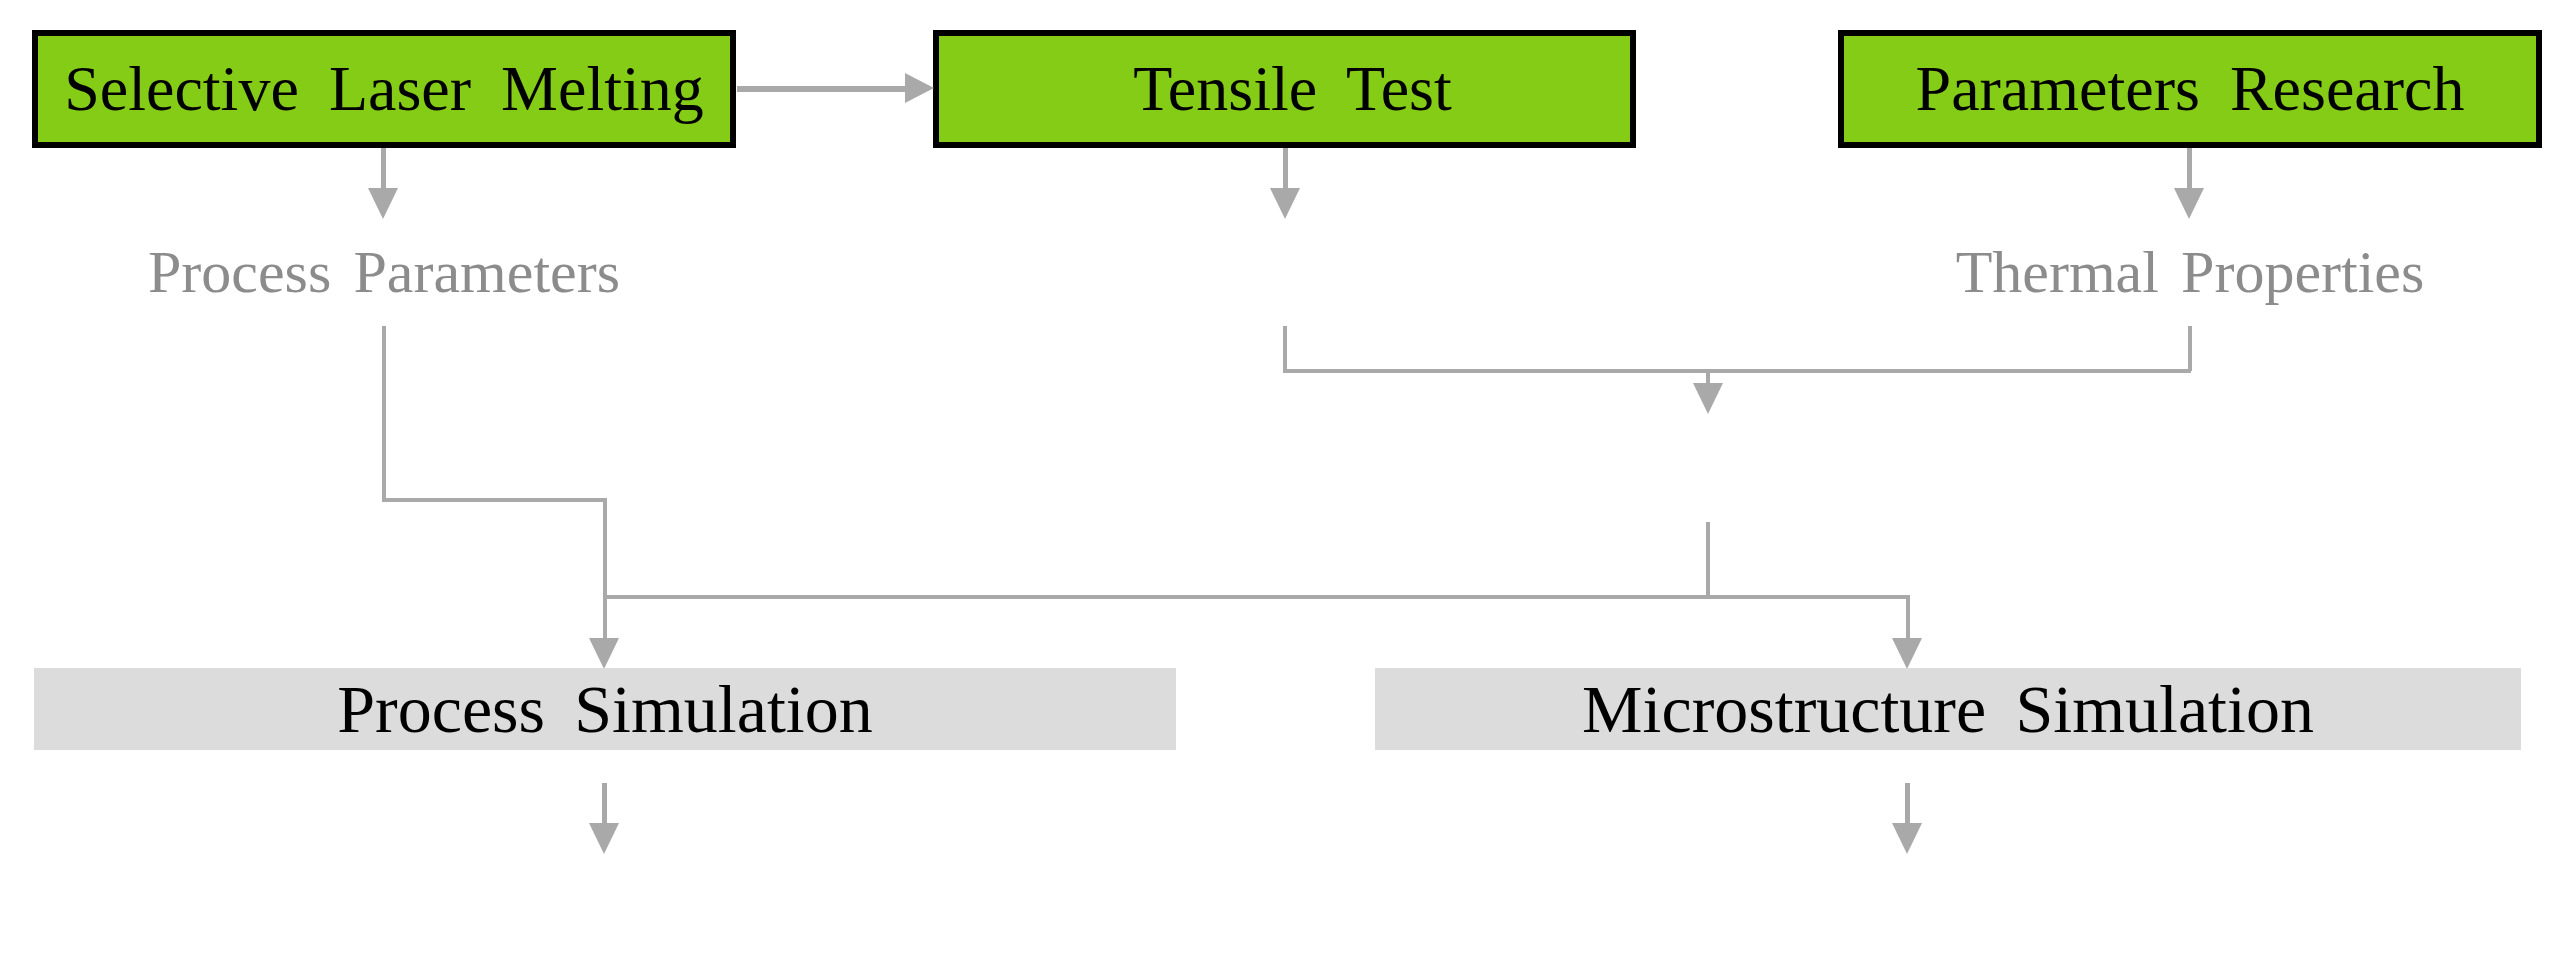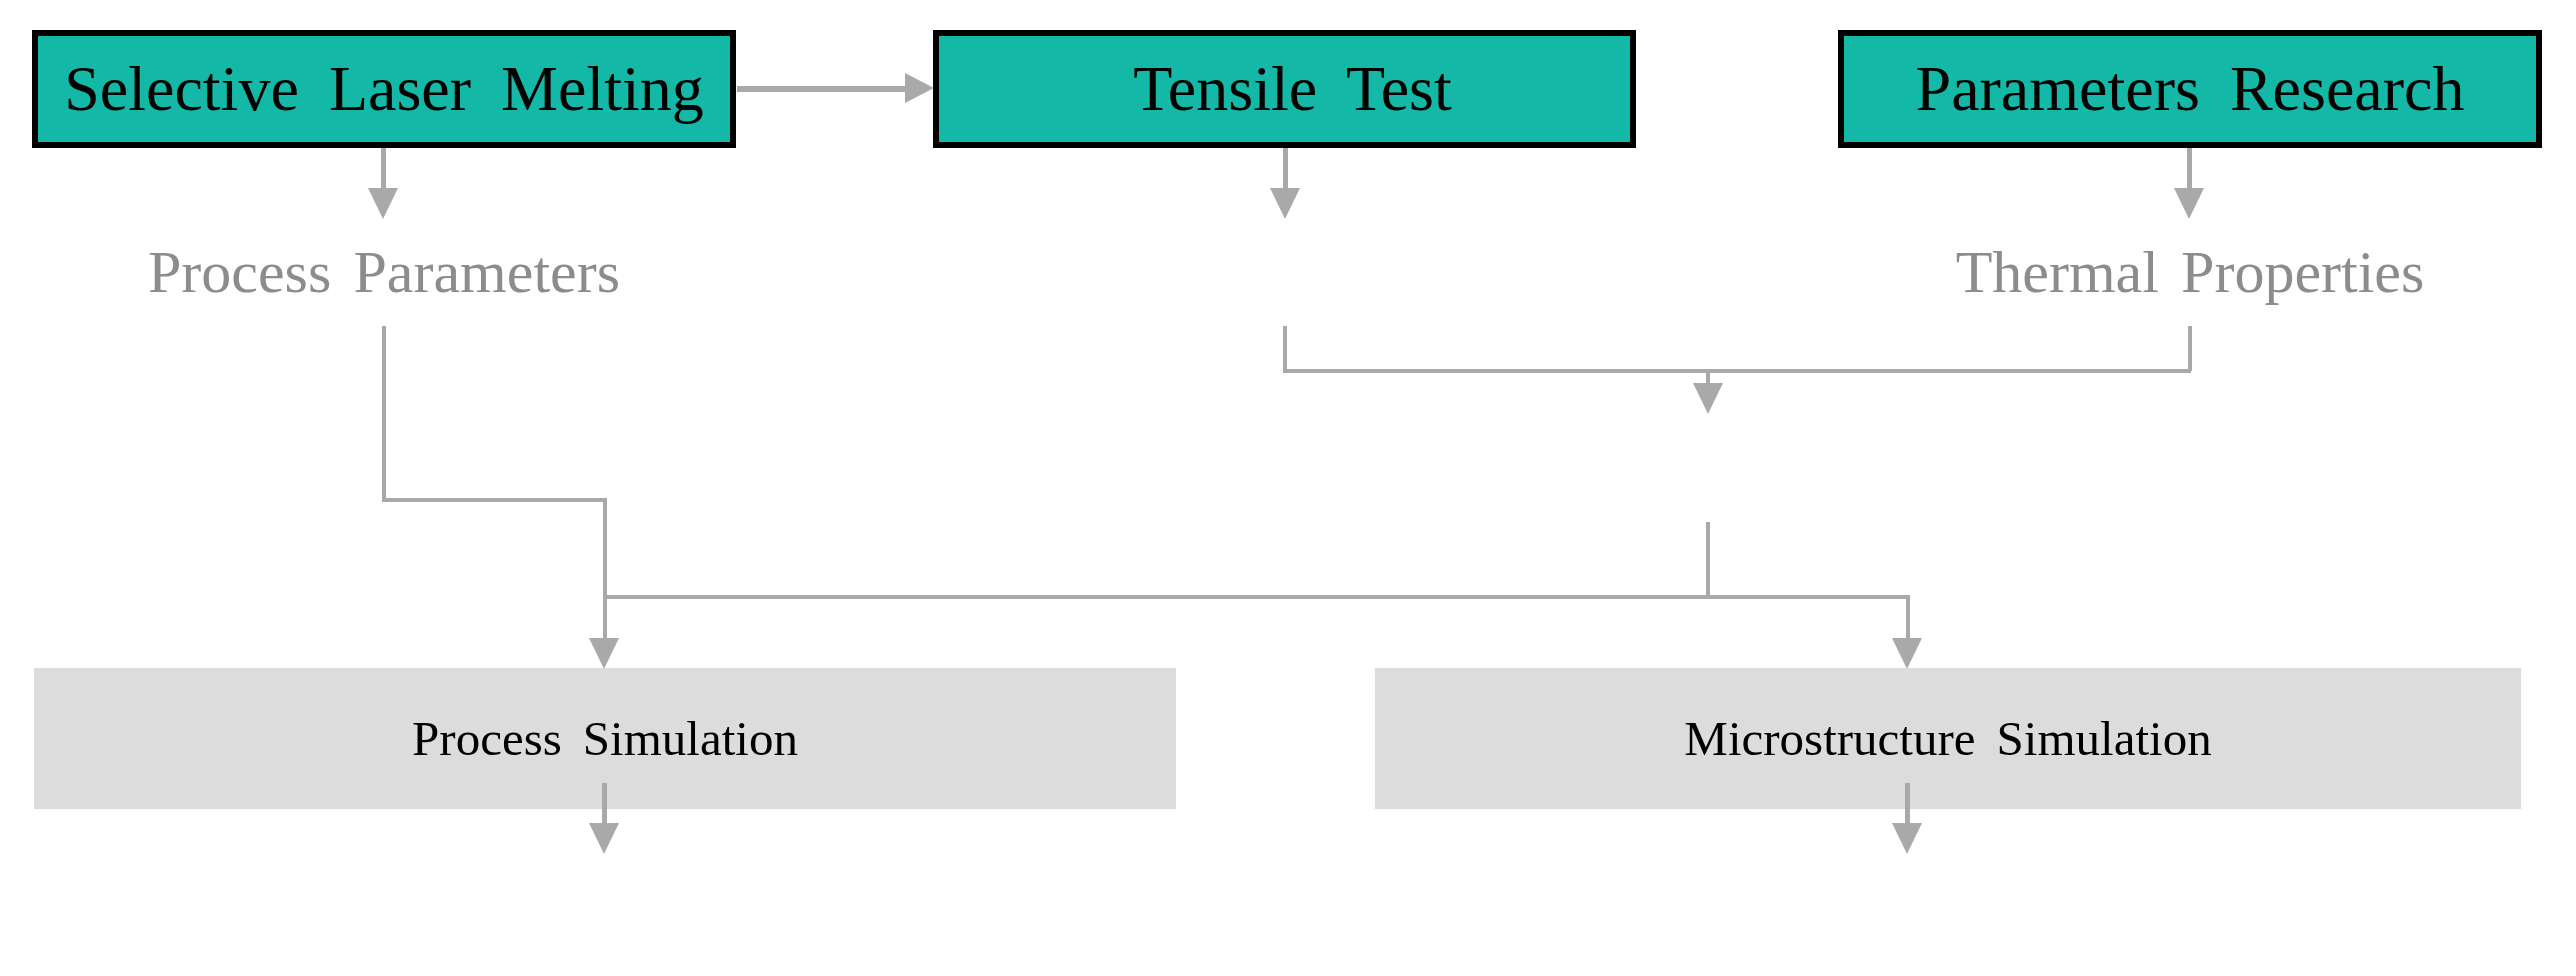--- a/index.html
+++ b/index.html
@@ -15,39 +15,39 @@
     font-family: "Liberation Serif", "DejaVu Serif", serif;
     overflow: hidden;
   }
   
   .tbox {
     position: absolute;
     top: 30px;
     height: 118px;
     box-sizing: border-box;
     border: 6.4px solid #000000;
-    background: #14b8a6;
+    background: #84cc16;
     display: flex;
     align-items: center;
     justify-content: center;
     font-size: 64px;
     color: #000000;
     word-spacing: 0.22em;
     white-space: nowrap;
   }
   
   .gbox {
     position: absolute;
     top: 668px;
-    height: 141px;
+    height: 82px;
     background: #dcdcdc;
     display: flex;
     align-items: center;
     justify-content: center;
-    font-size: 49px;
+    font-size: 68px;
     color: #000000;
     word-spacing: 0.18em;
     white-space: nowrap;
   }
   
   .glabel {
     position: absolute;
     width: 912px;
     text-align: center;
     font-size: 60px;

